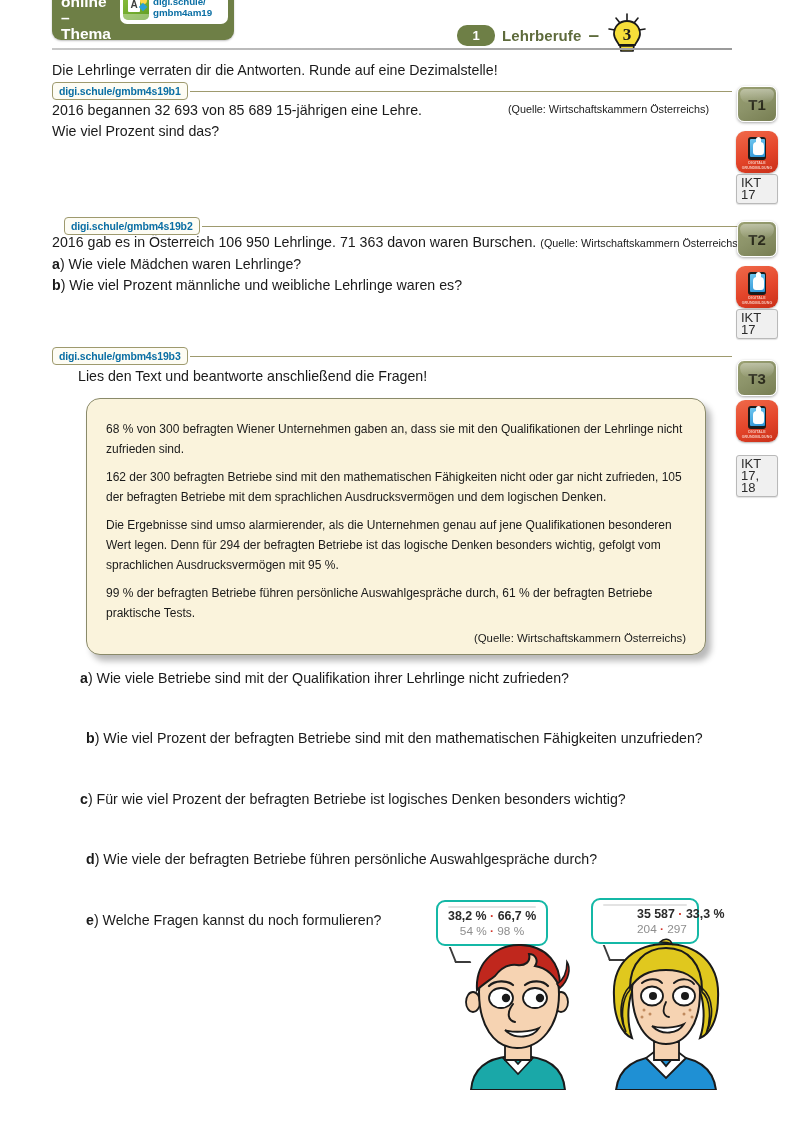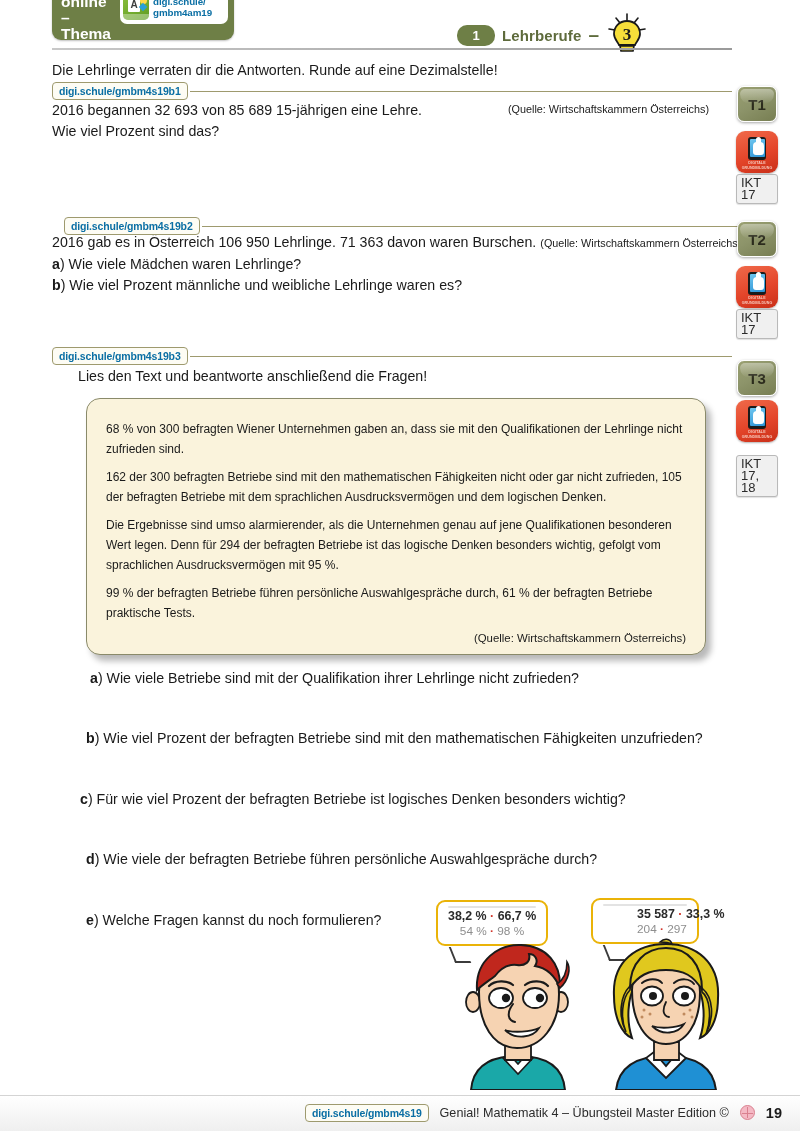--- a/index.html
+++ b/index.html
@@ -175,21 +175,21 @@
     font-size: 12px; line-height: 19.6px; margin-bottom: 9px; margin-top: 8px;
   }
   .infobox .quelle {
     text-align: right; font-size: 11.4px; margin-top: 2px; margin-bottom: 2px;
   }
 
   
   .bubble {
     position: absolute;
     background: #ffffff;
-    border: 2px solid #eab308;
+    border: 2px solid #14b8a6;
     border-radius: 9px;
     text-align: center;
     padding: 7px 10px 6px 10px;
   }
   .bubble .l1 {
     font-size: 12.4px; font-weight: bold; color: #2b2b2b; white-space: nowrap;
   }
   .bubble .l2 {
     font-size: 11.8px; color: #8e8e8e; white-space: nowrap; margin-top: 1px;
   }
@@ -350,21 +350,21 @@
   <div class="ikt-label" style="left:736px;top:455px;">IKT 17, 18</div>
 
   <div class="infobox">
     <p>68 % von 300 befragten Wiener Unternehmen gaben an, dass sie mit den Qualifikationen der Lehrlinge nicht zufrieden sind.</p>
     <p>162 der 300 befragten Betriebe sind mit den mathematischen Fähigkeiten nicht oder gar nicht zufrieden, 105 der befragten Betriebe mit dem sprachlichen Ausdrucksvermögen und dem logischen Denken.</p>
     <p>Die Ergebnisse sind umso alarmierender, als die Unternehmen genau auf jene Qualifikationen besonderen Wert legen. Denn für 294 der befragten Betriebe ist das logische Denken besonders wichtig, gefolgt vom sprachlichen Ausdrucksvermögen mit 95 %.</p>
     <p>99 % der befragten Betriebe führen persönliche Auswahlgespräche durch, 61 % der befragten Betriebe praktische Tests.</p>
     <div class="quelle">(Quelle: Wirtschaftskammern Österreichs)</div>
   </div>
 
-  <div class="body-text" style="position:absolute;left:90px;top:668px;">
+  <div class="body-text" style="position:absolute;left:80px;top:668px;">
     <span class="qlet">a</span><span>) Wie  viele Betriebe sind mit der Qualifikation ihrer Lehrlinge nicht zufrieden?</span>
   </div>
   <div class="body-text" style="position:absolute;left:86px;top:728px;">
     <span class="qlet">b</span><span>) Wie viel Prozent der befragten Betriebe sind mit den mathematischen Fähigkeiten unzufrieden?</span>
   </div>
   <div class="body-text" style="position:absolute;left:80px;top:789px;">
     <span class="qlet">c</span><span>) Für wie viel Prozent der befragten Betriebe ist logisches Denken besonders wichtig?</span>
   </div>
   <div class="body-text" style="position:absolute;left:86px;top:910px;">
     <span class="qlet">e</span><span>) Welche Fragen kannst du noch formulieren?</span>
@@ -463,22 +463,14 @@
       <circle cx="96" cy="72" r="1.5"></circle>
         <circle cx="90" cy="76" r="1.5"></circle>
         <circle cx="98" cy="79" r="1.5"></circle>
     </g>
 
     <path d="M72 64 C68 72 69 78 75 79" fill="none" stroke="#1a1a1a" stroke-width="1.8" stroke-linecap="round"></path>
 
     <path d="M58 88 C68 98 84 96 90 86 C82 90 66 91 58 88 Z" fill="#ffffff" stroke="#1a1a1a" stroke-width="1.8"></path>
   </svg>
 
-  <div class="footer-band">
-    <div class="footer-inner">
-      <span class="tag">digi.schule/gmbm4s19</span>
-      <span class="footer-title">Genial! Mathematik 4 – Übungsteil Master Edition ©</span>
-      <span class="wheel"></span>
-      <span class="pagenum">19</span>
-    </div>
-  </div>
 
 </div>
 
 </body></html>

